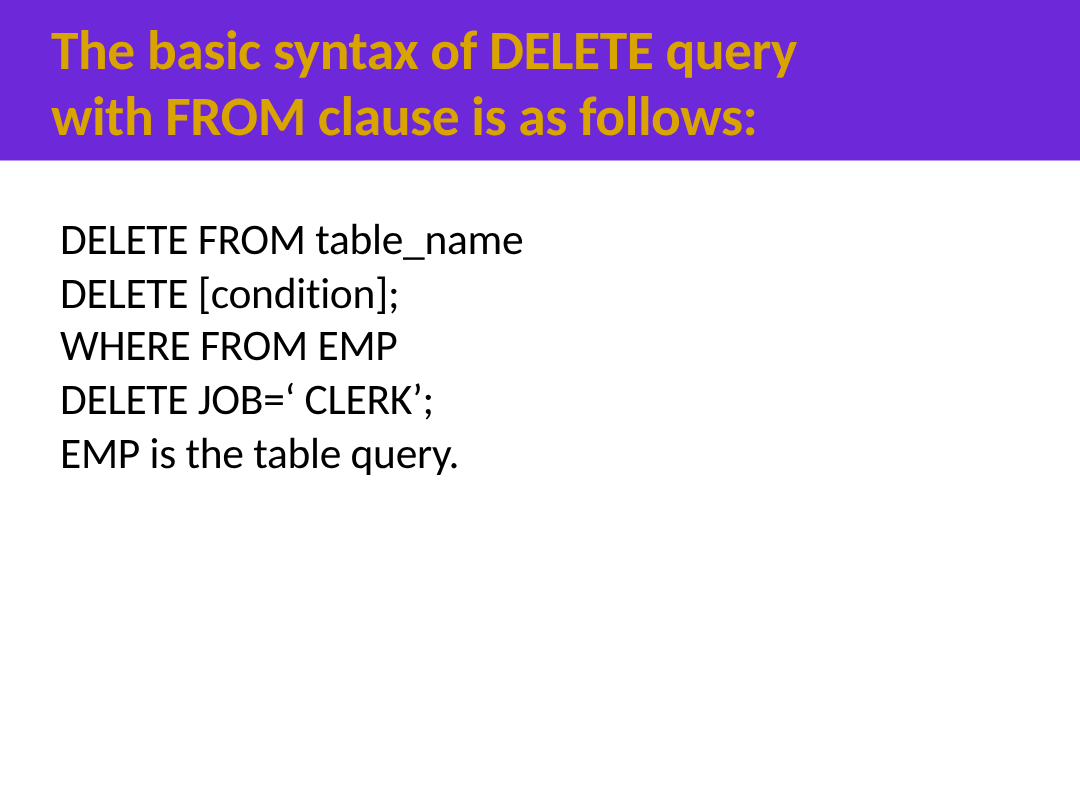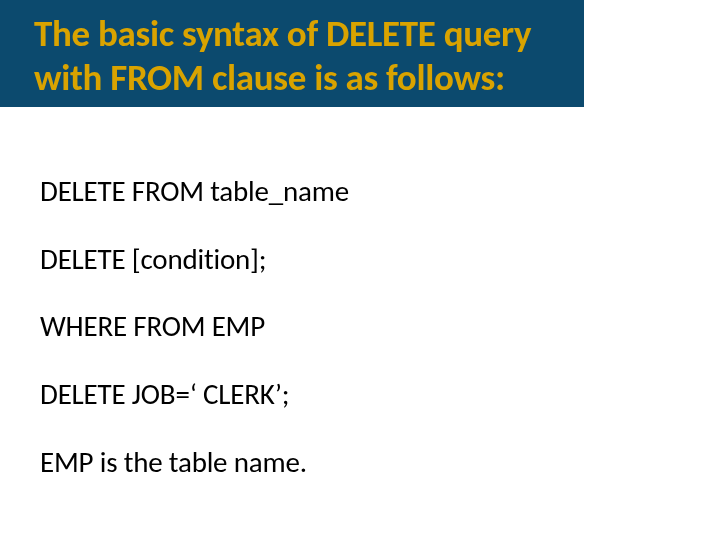--- a/index.html
+++ b/index.html
@@ -14,22 +14,22 @@
   .slide {
     position: relative;
     width: 720px;
     height: 540px;
     background: #ffffff;
   }
   .title-block {
     position: absolute;
     left: 0;
     top: 0;
-    width: 584px;
-    background: #0c4a6e;
+    width: 720px;
+    background: #6d28d9;
     padding: 12px 0 8px 34px;
     box-sizing: border-box;
   }
   .title-text {
     color: #d9a300;
     font-size: 37px;
     font-weight: 700;
     line-height: 1.18;
     letter-spacing: -0.3px;
   }
@@ -38,34 +38,33 @@
     left: 40px;
     top: 142px;
     width: 620px;
   }
   .body-line {
     color: #000000;
     font-size: 29px;
     line-height: 1.23;
     font-weight: 400;
     letter-spacing: -0.2px;
-    margin-top: 32px;
   }
 </style>
 </head>
 <body>
 
 <div class="slide">
 
   <div class="title-block">
     <div class="title-text">The basic syntax of DELETE query</div>
     <div class="title-text">with FROM clause is as follows:</div>
   </div>
 
   <div class="body-block">
     <div class="body-line">DELETE FROM table_name</div>
     <div class="body-line">DELETE [condition];</div>
     <div class="body-line">WHERE FROM EMP</div>
     <div class="body-line">DELETE JOB=‘ CLERK’;</div>
-    <div class="body-line">EMP is the table name.</div>
+    <div class="body-line">EMP is the table query.</div>
   </div>
 
 </div>
 
 </body></html>

